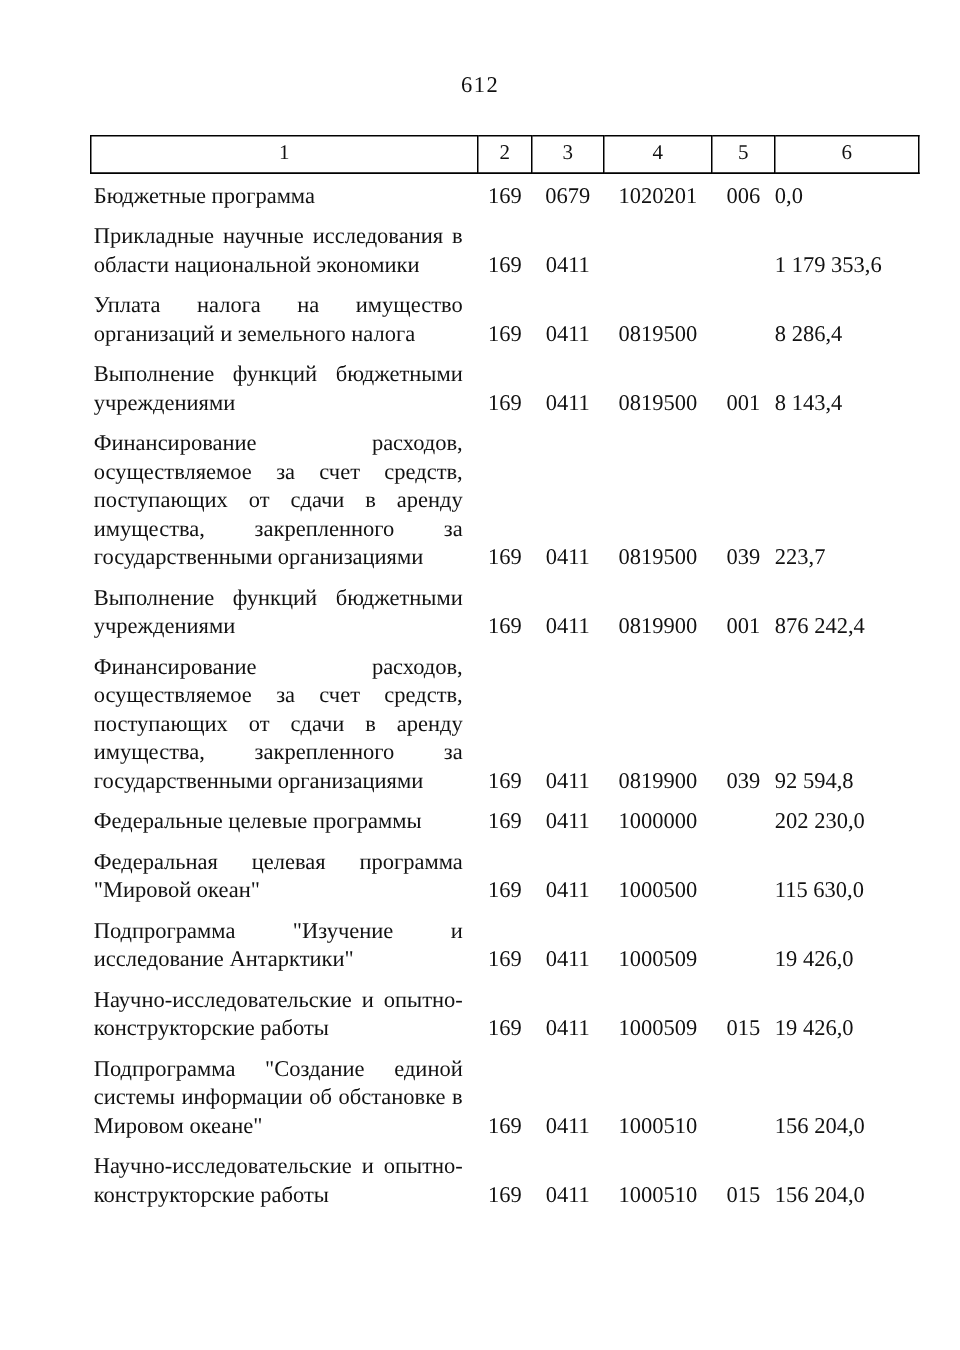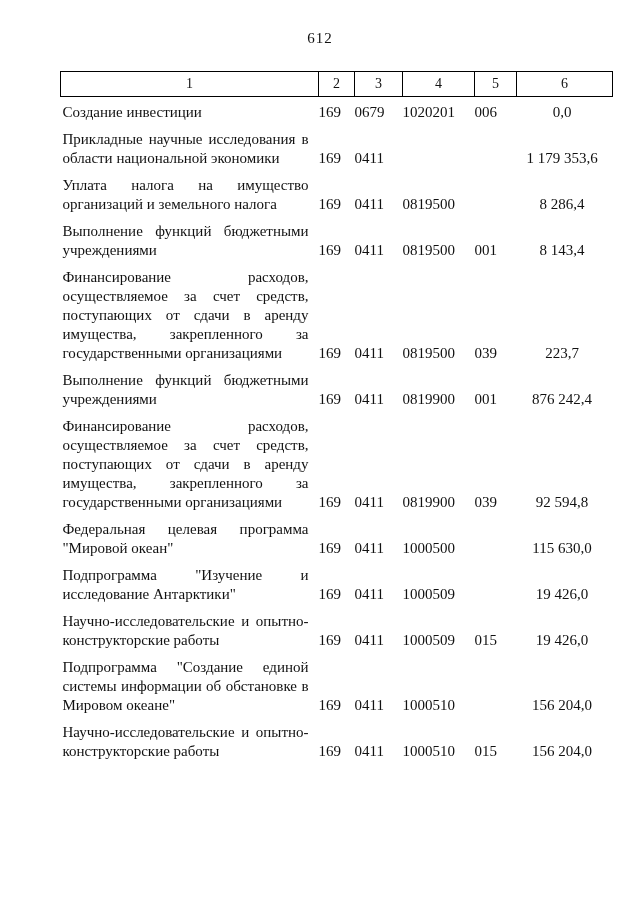--- a/index.html
+++ b/index.html
@@ -14,20 +14,21 @@
     background: #ffffff;
     font-family: "Liberation Serif", "DejaVu Serif", serif;
     color: #111111;
     overflow: hidden;
   }
   .page-number {
     text-align: center;
     font-size: 15px;
     padding-top: 30px;
     letter-spacing: 1px;
+    margin-top: 19px;
   }
   table.budget-table {
     border-collapse: collapse;
     table-layout: fixed;
     width: 552px;
     margin: 24px 0 0 60px;
     font-size: 15px;
     line-height: 19px;
   }
   col.w1 { width: 258px; }
@@ -48,25 +49,25 @@
     vertical-align: bottom;
     padding: 6px 0 2px 0;
   }
   td.c-name {
     text-align: justify;
     padding-left: 2px;
     padding-right: 10px;
     hyphens: none;
   }
   td.c-code {
+    text-align: center;
+    white-space: nowrap;
+  }
+  td.c-amount {
     text-align: left;
-    white-space: nowrap;
-  }
-  td.c-amount {
-    text-align: center;
     padding-right: 5px;
     white-space: nowrap;
   }
 </style>
 </head>
 <body>
 
 <div class="page">
   <div class="page-number">612</div>
 
@@ -84,21 +85,21 @@
         <th>1</th>
         <th>2</th>
         <th>3</th>
         <th>4</th>
         <th>5</th>
         <th>6</th>
       </tr>
     </thead>
     <tbody id="table-body">
         <tr>
-          <td class="c-name">Создание инвестиции</td>
+          <td class="c-name">Бюджетные программа</td>
           <td class="c-code">169</td>
           <td class="c-code">0679</td>
           <td class="c-code">1020201</td>
           <td class="c-code">006</td>
           <td class="c-amount">0,0</td>
         </tr>
         <tr>
           <td class="c-name">Прикладные научные исследования в области национальной экономики</td>
           <td class="c-code">169</td>
           <td class="c-code">0411</td>
@@ -138,20 +139,28 @@
           <td class="c-code">001</td>
           <td class="c-amount">876 242,4</td>
         </tr>
         <tr>
           <td class="c-name">Финансирование расходов, осуществляемое за счет средств, поступающих от сдачи в аренду имущества, закрепленного за государственными организациями</td>
           <td class="c-code">169</td>
           <td class="c-code">0411</td>
           <td class="c-code">0819900</td>
           <td class="c-code">039</td>
           <td class="c-amount">92 594,8</td>
+        </tr>
+        <tr>
+          <td class="c-name">Федеральные целевые программы</td>
+          <td class="c-code">169</td>
+          <td class="c-code">0411</td>
+          <td class="c-code">1000000</td>
+          <td class="c-code"></td>
+          <td class="c-amount">202 230,0</td>
         </tr>
         <tr>
           <td class="c-name">Федеральная целевая программа "Мировой океан"</td>
           <td class="c-code">169</td>
           <td class="c-code">0411</td>
           <td class="c-code">1000500</td>
           <td class="c-code"></td>
           <td class="c-amount">115 630,0</td>
         </tr>
         <tr>

